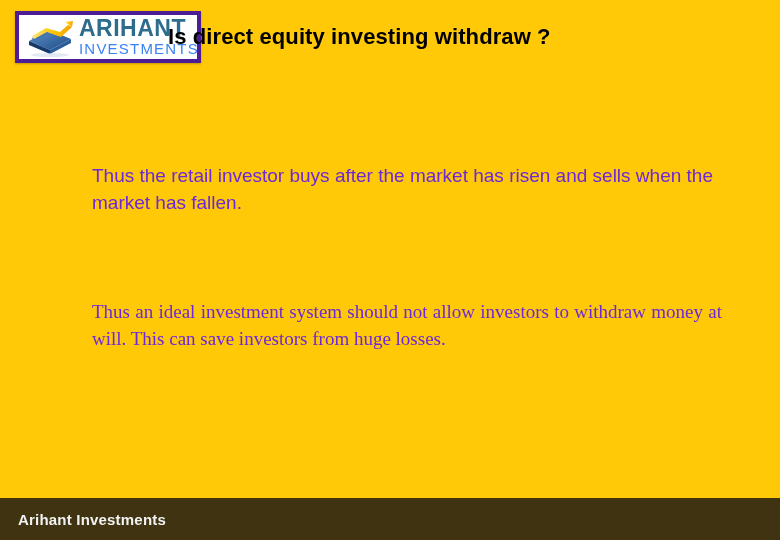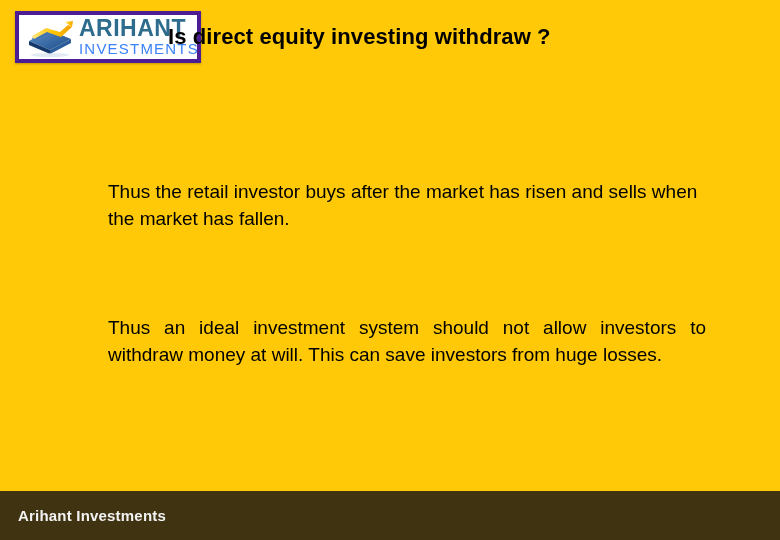--- a/index.html
+++ b/index.html
@@ -78,39 +78,40 @@
   }
 
   
   #body-area {
     position: absolute;
     left: 92px;
     top: 162px;
     width: 630px;
   }
   .para {
-    color: #000000;
+    color: #6d28d9;
     font-size: 19px;
     line-height: 27px;
-    margin: 16px;
+    margin: 0;
   }
   #para-1 { text-align: left; }
   #para-2 {
     text-align: justify;
     text-align-last: left;
     margin-top: 82px;
+    font-family: Liberation Serif, serif;
   }
 
   
   #footer {
     position: absolute;
     left: 0;
     bottom: 0;
     width: 780px;
-    height: 49px;
+    height: 42px;
     background: #403311;
     display: flex;
     align-items: center;
     justify-content: space-between;
     padding: 0 18px;
     box-sizing: border-box;
   }
   .footer-text {
     color: #F2F2F2;
     font-size: 15px;

